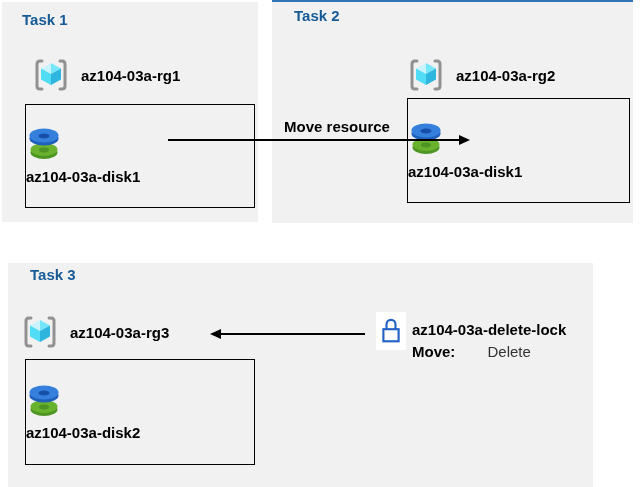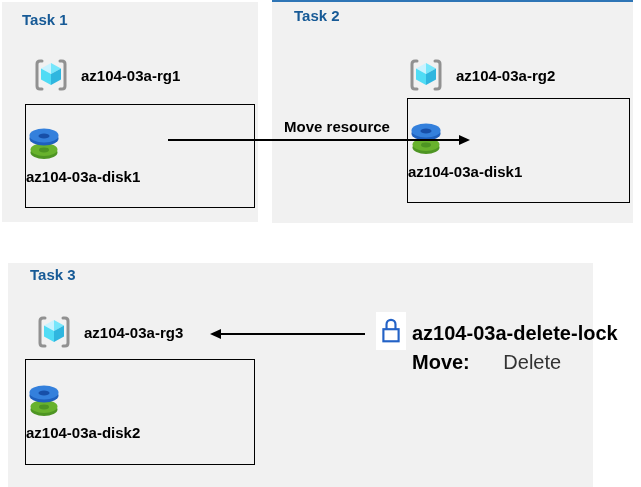--- a/index.html
+++ b/index.html
@@ -21,21 +21,21 @@
   .arrow-line{position:absolute;height:2px;background:#000;}
   .arrow-head-right{position:absolute;width:0;height:0;
     border-top:5.5px solid transparent;border-bottom:5.5px solid transparent;
     border-left:11px solid #000;}
   .arrow-head-left{position:absolute;width:0;height:0;
     border-top:5.5px solid transparent;border-bottom:5.5px solid transparent;
     border-right:11px solid #000;}
   .move-label{position:absolute;font-size:15px;font-weight:700;color:#000;
     width:150px;text-align:center;white-space:nowrap;}
   .lock-tile{position:absolute;background:#fff;display:flex;align-items:center;justify-content:center;}
-  .lock-text{position:absolute;font-size:20px;line-height:1.45;color:#000;white-space:nowrap;}
+  .lock-text{position:absolute;font-size:15px;line-height:1.45;color:#000;white-space:nowrap;}
   .lock-text .name{font-weight:700;}
   .lock-text .type-label{font-weight:700;}
   .lock-text .type-value{font-weight:400;color:#333;margin-left:28px;}
   .icon{display:block;}
 </style>
 </head>
 <body>
 
 <svg width="0" height="0" style="position:absolute">
   <defs>
@@ -89,21 +89,21 @@
       </svg>
     <span class="resource-label">az104-03a-disk1</span>
   </div>
 
   <div class="move-label" style="left:262px;top:118px;">Move resource</div>
   <div class="arrow-line" style="left:168px;top:139px;width:292px;"></div>
   <div class="arrow-head-right" style="left:459px;top:134.5px;"></div>
 
   <section class="panel task3" style="left:8px;top:263px;width:585px;height:224px;"></section>
   <div class="task-title" style="left:30px;top:266px;">Task 3</div>
-  <div class="rg-row" style="left:33px;top:311px;">
+  <div class="rg-row" style="left:19px;top:311px;">
     <svg class="icon" width="42" height="42" viewBox="0 0 42 42">
         <use href="#rg-cube"></use>
       </svg>
     <span class="rg-label">az104-03a-rg3</span>
   </div>
   <div class="resource-box" style="left:25px;top:359px;width:230px;height:106px;gap:8px;">
     <svg class="icon" width="36" height="36" viewBox="0 0 36 36">
         <use href="#disk-stack"></use>
       </svg>
     <span class="resource-label">az104-03a-disk2</span>

